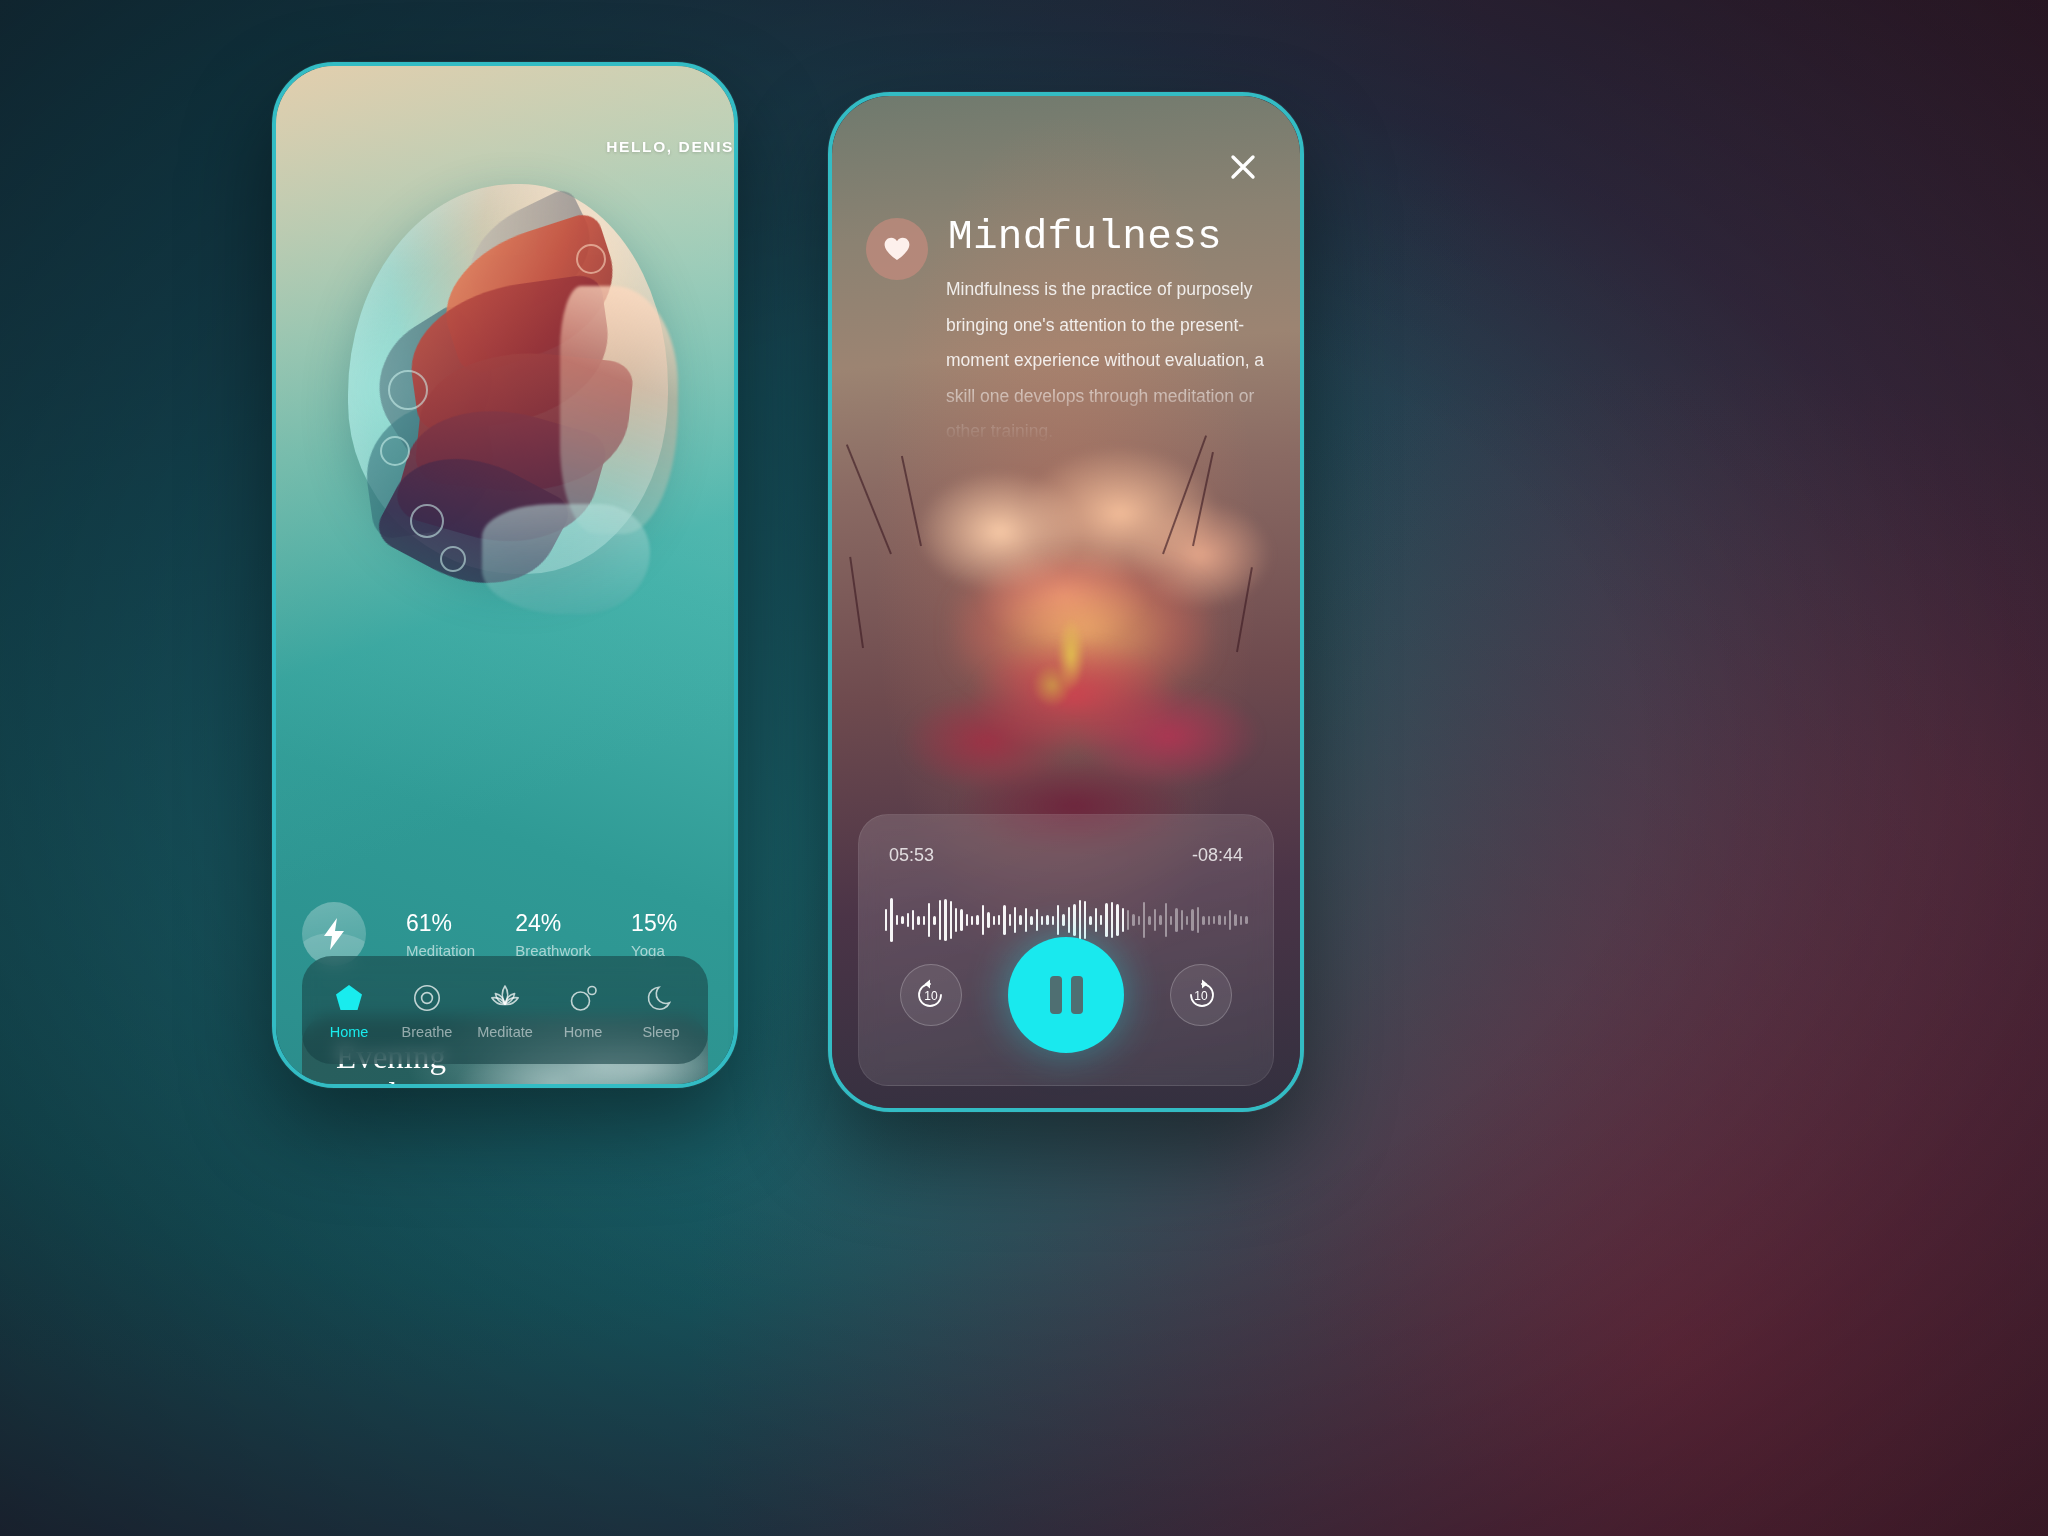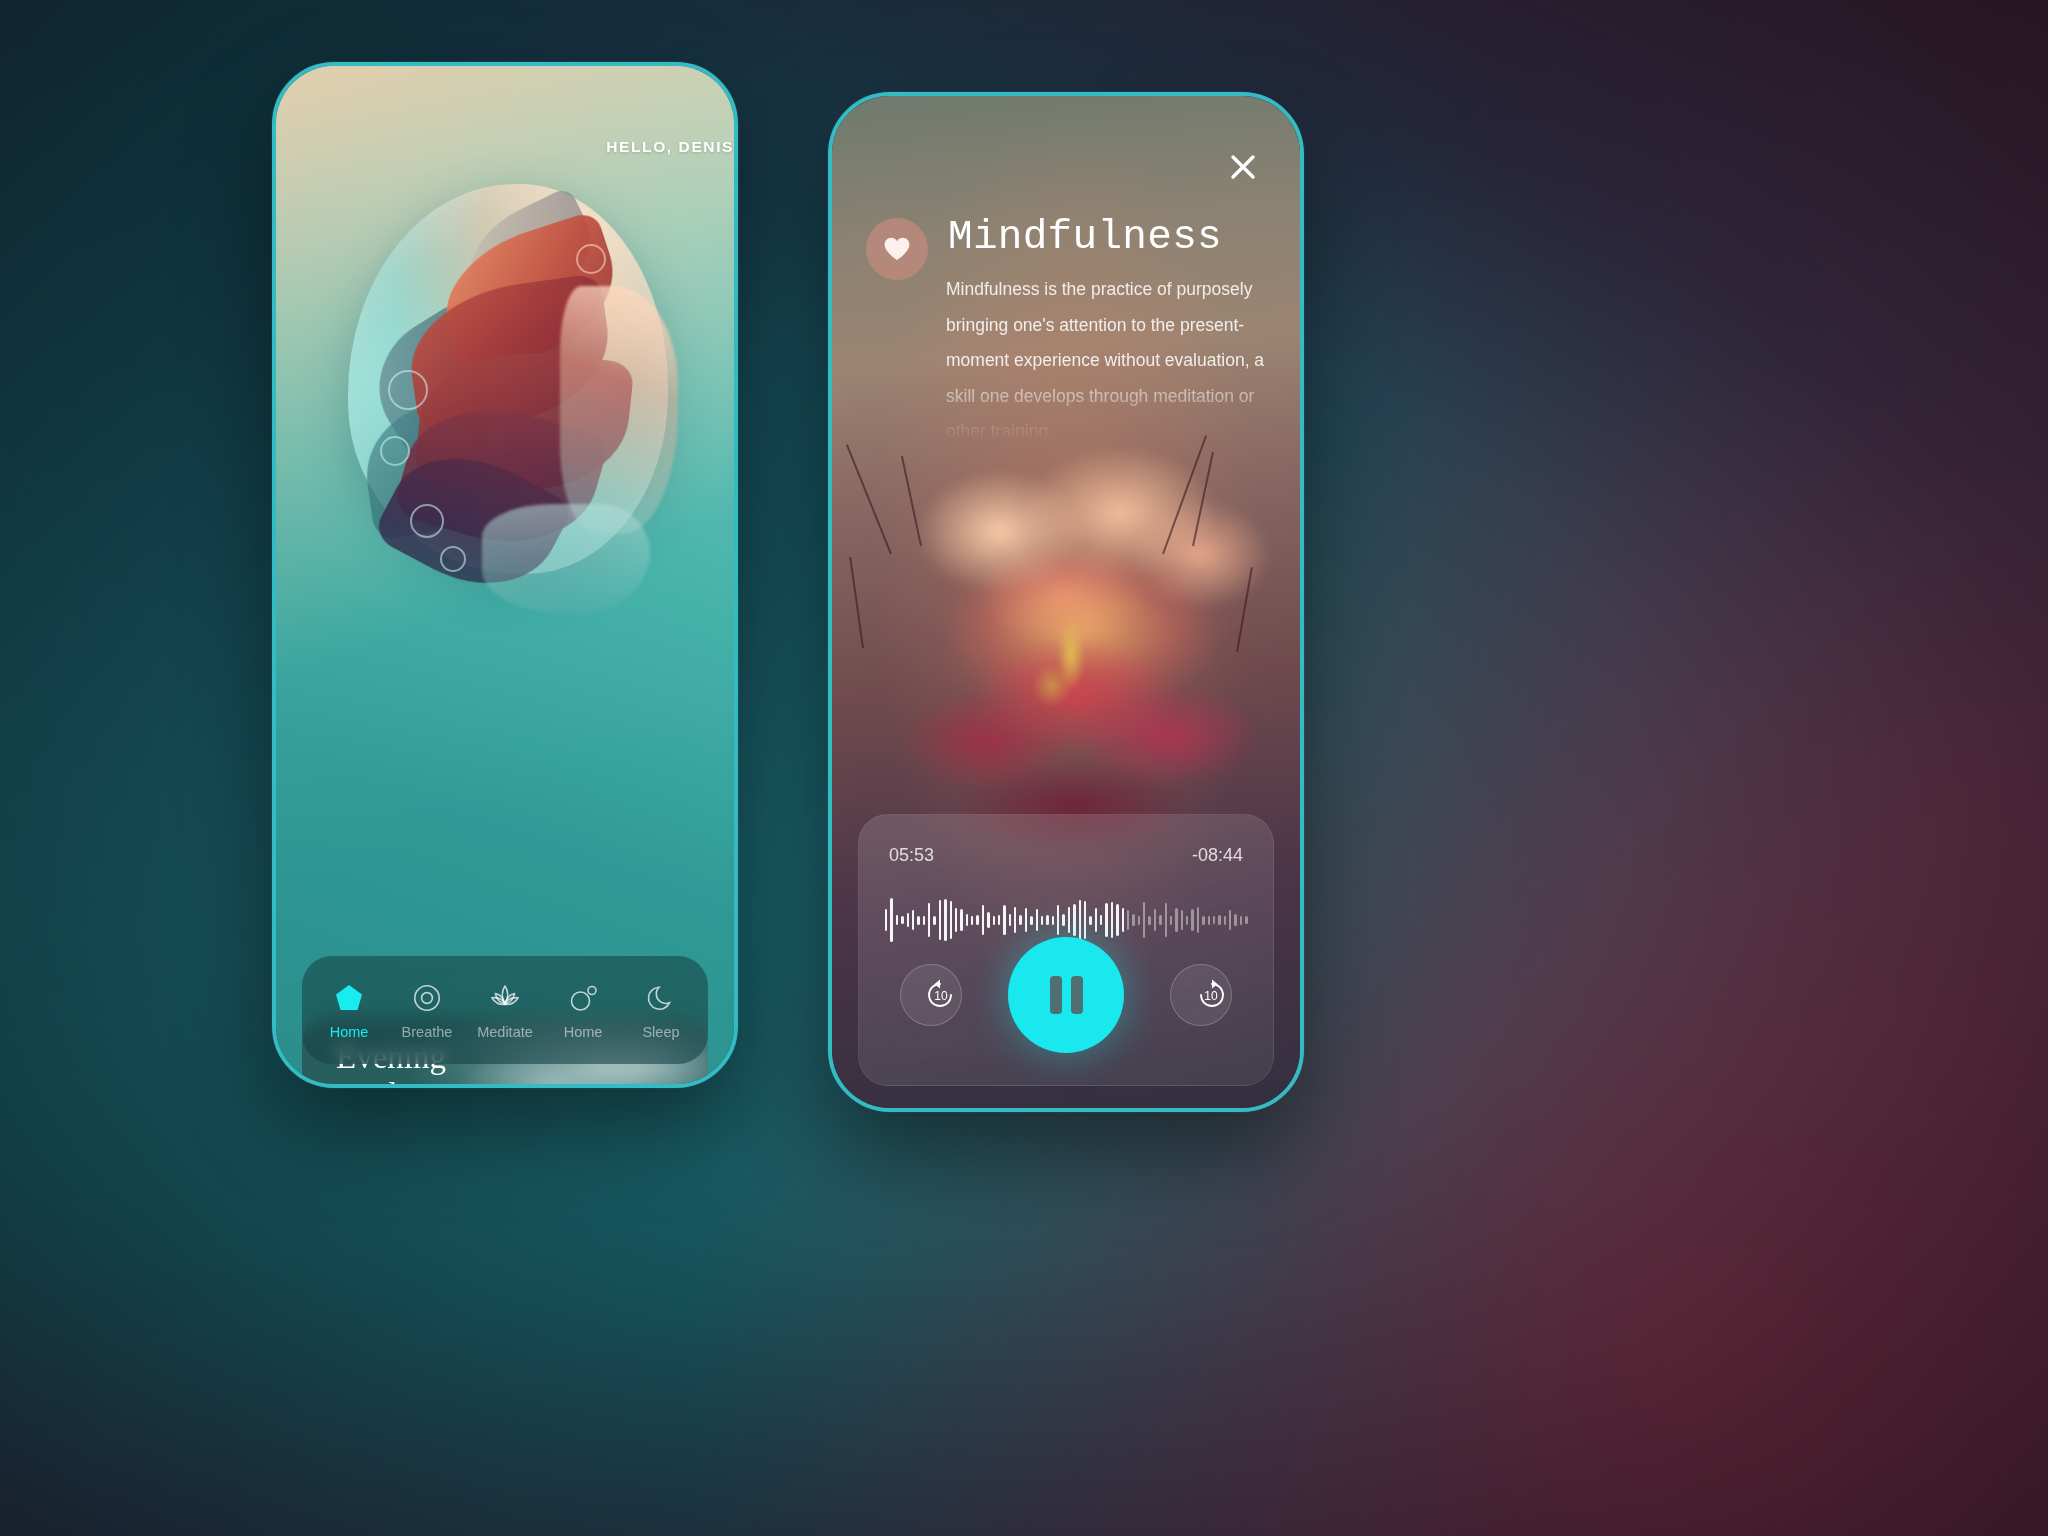--- a/index.html
+++ b/index.html
@@ -185,21 +185,21 @@
   }
   .times{ position:absolute; left:30px; right:30px; top:30px; display:flex; justify-content:space-between;
     font-size:18px; color:rgba(255,255,255,0.80); }
   .wave{ position:absolute; left:26px; right:26px; top:78px; height:54px;
     display:flex; align-items:center; gap:3px; }
   .wb{ flex:1 1 auto; border-radius:2px; background:rgba(255,255,255,0.95); }
   .wb.un{ background:rgba(255,255,255,0.42); }
   .controls{ position:absolute; left:0; right:0; bottom:32px; display:flex; align-items:center;
     justify-content:center; gap:46px; }
   .skip{ width:62px; height:62px; border-radius:50%; border:1px solid rgba(255,255,255,0.22);
-    background:rgba(255,255,255,0.08); display:flex; align-items:center; justify-content:flex-end;
+    background:rgba(255,255,255,0.08); display:flex; align-items:center; justify-content:center;
     font-size:15px; color:rgba(255,255,255,0.92); position:relative; }
   .play{ width:116px; height:116px; border-radius:50%; background:#19e9ee;
     display:flex; align-items:center; justify-content:center;
     box-shadow:0 0 40px rgba(25,233,238,0.40); }
   .pause-bar{ width:12px; height:38px; border-radius:4px; background:#4f6f72; }
 </style>
 </head>
 <body>
 
 <div class="vignette"></div>
@@ -222,20 +222,39 @@
       <div class="head-face"></div>
       <div class="head-neck"></div>
       <div class="swirl s1"></div>
         <div class="swirl s2"></div>
         <div class="swirl s3"></div>
       <div class="swirl s4"></div>
         <div class="swirl s5"></div>
     </div>
 
 
+    <div class="stats">
+      <div class="bolt-circle">
+        <svg width="26" height="32" viewBox="0 0 26 32" aria-hidden="true">
+          <path d="M16 0 L3 18 H11 L9 32 L23 13 H14 Z" fill="#ffffff"></path>
+        </svg>
+      </div>
+      <div class="stat">
+        <div class="stat-val">61%</div>
+        <div class="stat-lbl">Meditation</div>
+      </div>
+      <div class="stat">
+        <div class="stat-val">24%</div>
+        <div class="stat-lbl">Breathwork</div>
+      </div>
+      <div class="stat">
+        <div class="stat-val">15%</div>
+        <div class="stat-lbl">Yoga</div>
+      </div>
+    </div>
 
     <div class="card">
       <div class="card-cloud"></div>
       <div class="card-title">
         <div>Evening</div>
         <div>Meditation</div>
       </div>
 
     </div>
 

